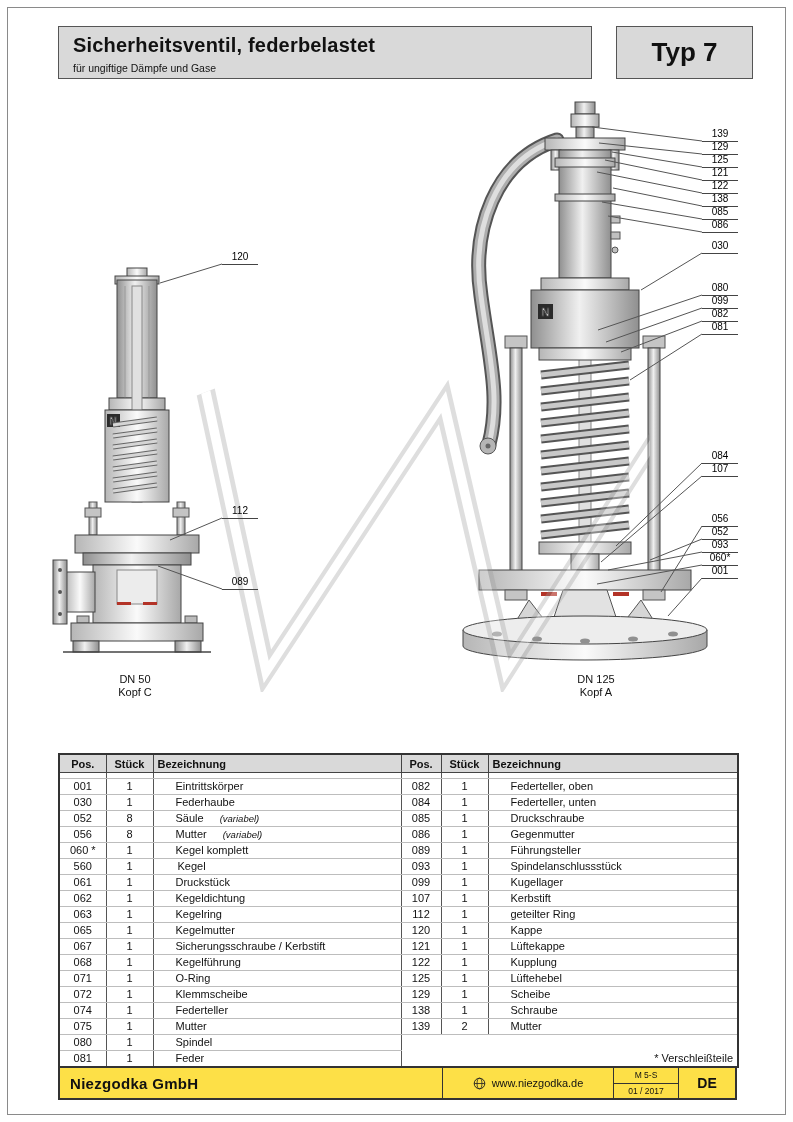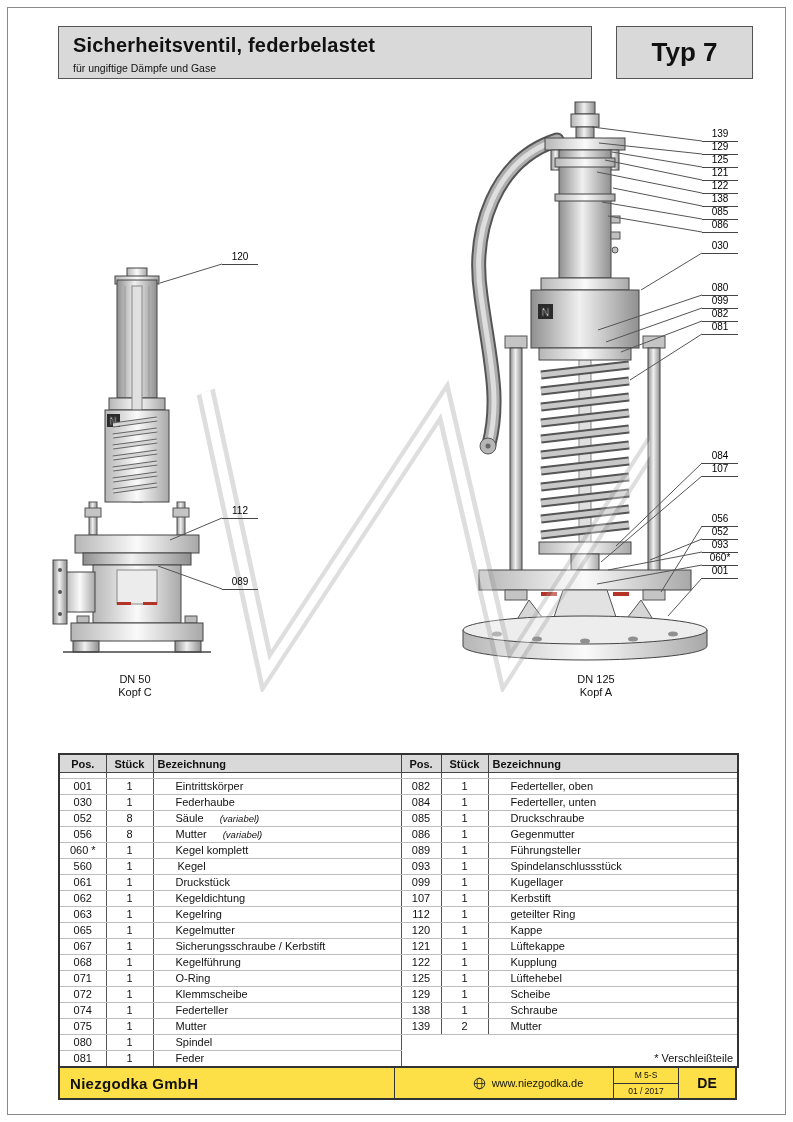--- a/index.html
+++ b/index.html
@@ -62,21 +62,21 @@
   .var-note { font-style:italic; font-size:9.5px; margin-left:16px; }
   .note-cell { text-align:right; vertical-align:bottom; padding:2px 8px 3px 4px; }
 
   
   .footer {
     position:absolute; left:58px; top:1066px; width:679px; height:34px; z-index:5;
     border:2px solid #333; box-sizing:border-box; display:flex; align-items:stretch;
     background:#fde047;
   }
   .f-company { flex:1; font-weight:bold; font-size:15px; display:flex; align-items:center; padding-left:10px; letter-spacing:.3px; }
-  .f-web { width:170px; border-left:1px solid #333; display:flex; align-items:center; justify-content:center; gap:6px; font-size:11px;padding-left:48px; }
+  .f-web { width:170px; border-left:1px solid #333; display:flex; align-items:center; justify-content:center; gap:6px; font-size:11px; }
   .f-ver { width:64px; border-left:1px solid #333; display:flex; flex-direction:column; }
   .f-ver > div { flex:1; display:flex; align-items:center; justify-content:center; font-size:8.5px; }
   .f-ver > div:first-child { border-bottom:1px solid #333; }
   .f-lang { width:56px; border-left:1px solid #333; display:flex; align-items:center; justify-content:center; font-weight:bold; font-size:14px; }
 </style>
 </head>
 <body>
 
 <div class="page">
   <div class="frame"></div>

